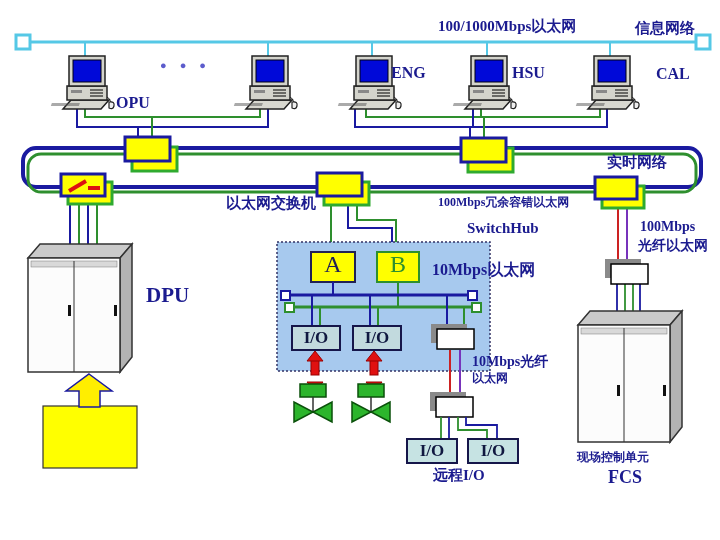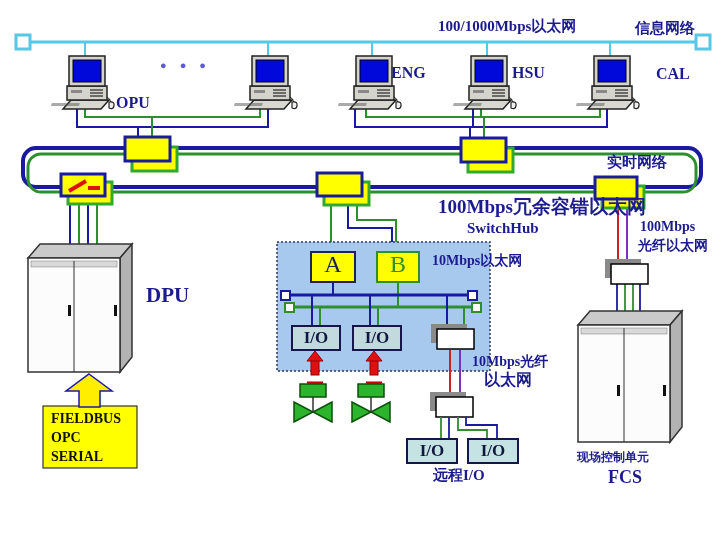--- a/index.html
+++ b/index.html
@@ -201,40 +201,36 @@
 <div class="lbl" style="left:438px;top:17px;font-size:15px;">100/1000Mbps以太网</div>
 <div class="lbl" style="left:607px;top:19px;font-size:15px;margin-left:28px;">信息网络</div>
 
 <div class="lbl" style="left:116px;top:59px;font-size:16px;margin-top:35px;">OPU</div>
 <div class="lbl" style="left:160px;top:59px;font-size:11px;color:#5c5ccc;letter-spacing:13px;">●●●</div>
 <div class="lbl" style="left:391px;top:64px;font-size:16px;">ENG</div>
 <div class="lbl" style="left:512px;top:64px;font-size:16px;">HSU</div>
 <div class="lbl" style="left:631px;top:65px;font-size:16px;margin-left:25px;">CAL</div>
 
 <div class="lbl" style="left:607px;top:122px;font-size:15px;margin-top:31px;">实时网络</div>
-<div class="lbl" style="left:438px;top:194px;font-size:19px;">100Mbps冗余容错以太网</div>
+<div class="lbl" style="left:226px;top:194px;font-size:15px;">以太网交换机</div>
+<div class="lbl" style="left:438px;top:194px;font-size:12px;">100Mbps冗余容错以太网</div>
 
 <div class="lbl" style="left:467px;top:220px;font-size:15px;">SwitchHub</div>
-<div class="lbl" style="left:432px;top:252px;font-size:14px;">10Mbps以太网</div>
+<div class="lbl" style="left:432px;top:260px;font-size:16px;">10Mbps以太网</div>
 <div class="lbl ctr" style="left:311px;top:251px;width:44px;font-size:24px;color:#222255;font-weight:normal;">A</div>
 <div class="lbl ctr" style="left:377px;top:251px;width:42px;font-size:24px;color:#2e8f2e;font-weight:normal;">B</div>
 <div class="lbl ctr" style="left:292px;top:328px;width:48px;font-size:17px;color:#101840;">I/O</div>
 <div class="lbl ctr" style="left:353px;top:328px;width:48px;font-size:17px;color:#101840;">I/O</div>
 
 <div class="lbl" style="left:640px;top:219px;font-size:14px;">100Mbps</div>
 <div class="lbl" style="left:638px;top:237px;font-size:14px;">光纤以太网</div>
 <div class="lbl" style="left:472px;top:353px;font-size:14px;">10Mbps光纤</div>
-<div class="lbl" style="left:472px;top:370px;font-size:16px;margin-left:12px;">以太网</div>
+<div class="lbl" style="left:472px;top:370px;font-size:12px;">以太网</div>
 
 <div class="lbl" style="left:146px;top:283px;font-size:21px;">DPU</div>
-<div class="lbl" style="left:51px;top:409px;font-size:14px;line-height:19px;color:#111100;">
-  <div>FIELDBUS</div>
-  <div>OPC</div>
-  <div>SERIAL</div>
-</div>
 
 <div class="lbl ctr" style="left:407px;top:441px;width:50px;font-size:17px;color:#101840;">I/O</div>
 <div class="lbl ctr" style="left:468px;top:441px;width:50px;font-size:17px;color:#101840;">I/O</div>
 <div class="lbl" style="left:433px;top:466px;font-size:15px;">远程I/O</div>
 
 <div class="lbl" style="left:577px;top:449px;font-size:12px;">现场控制单元</div>
 <div class="lbl ctr" style="left:604px;top:467px;width:42px;font-size:18px;">FCS</div>
 
 </div>
 

